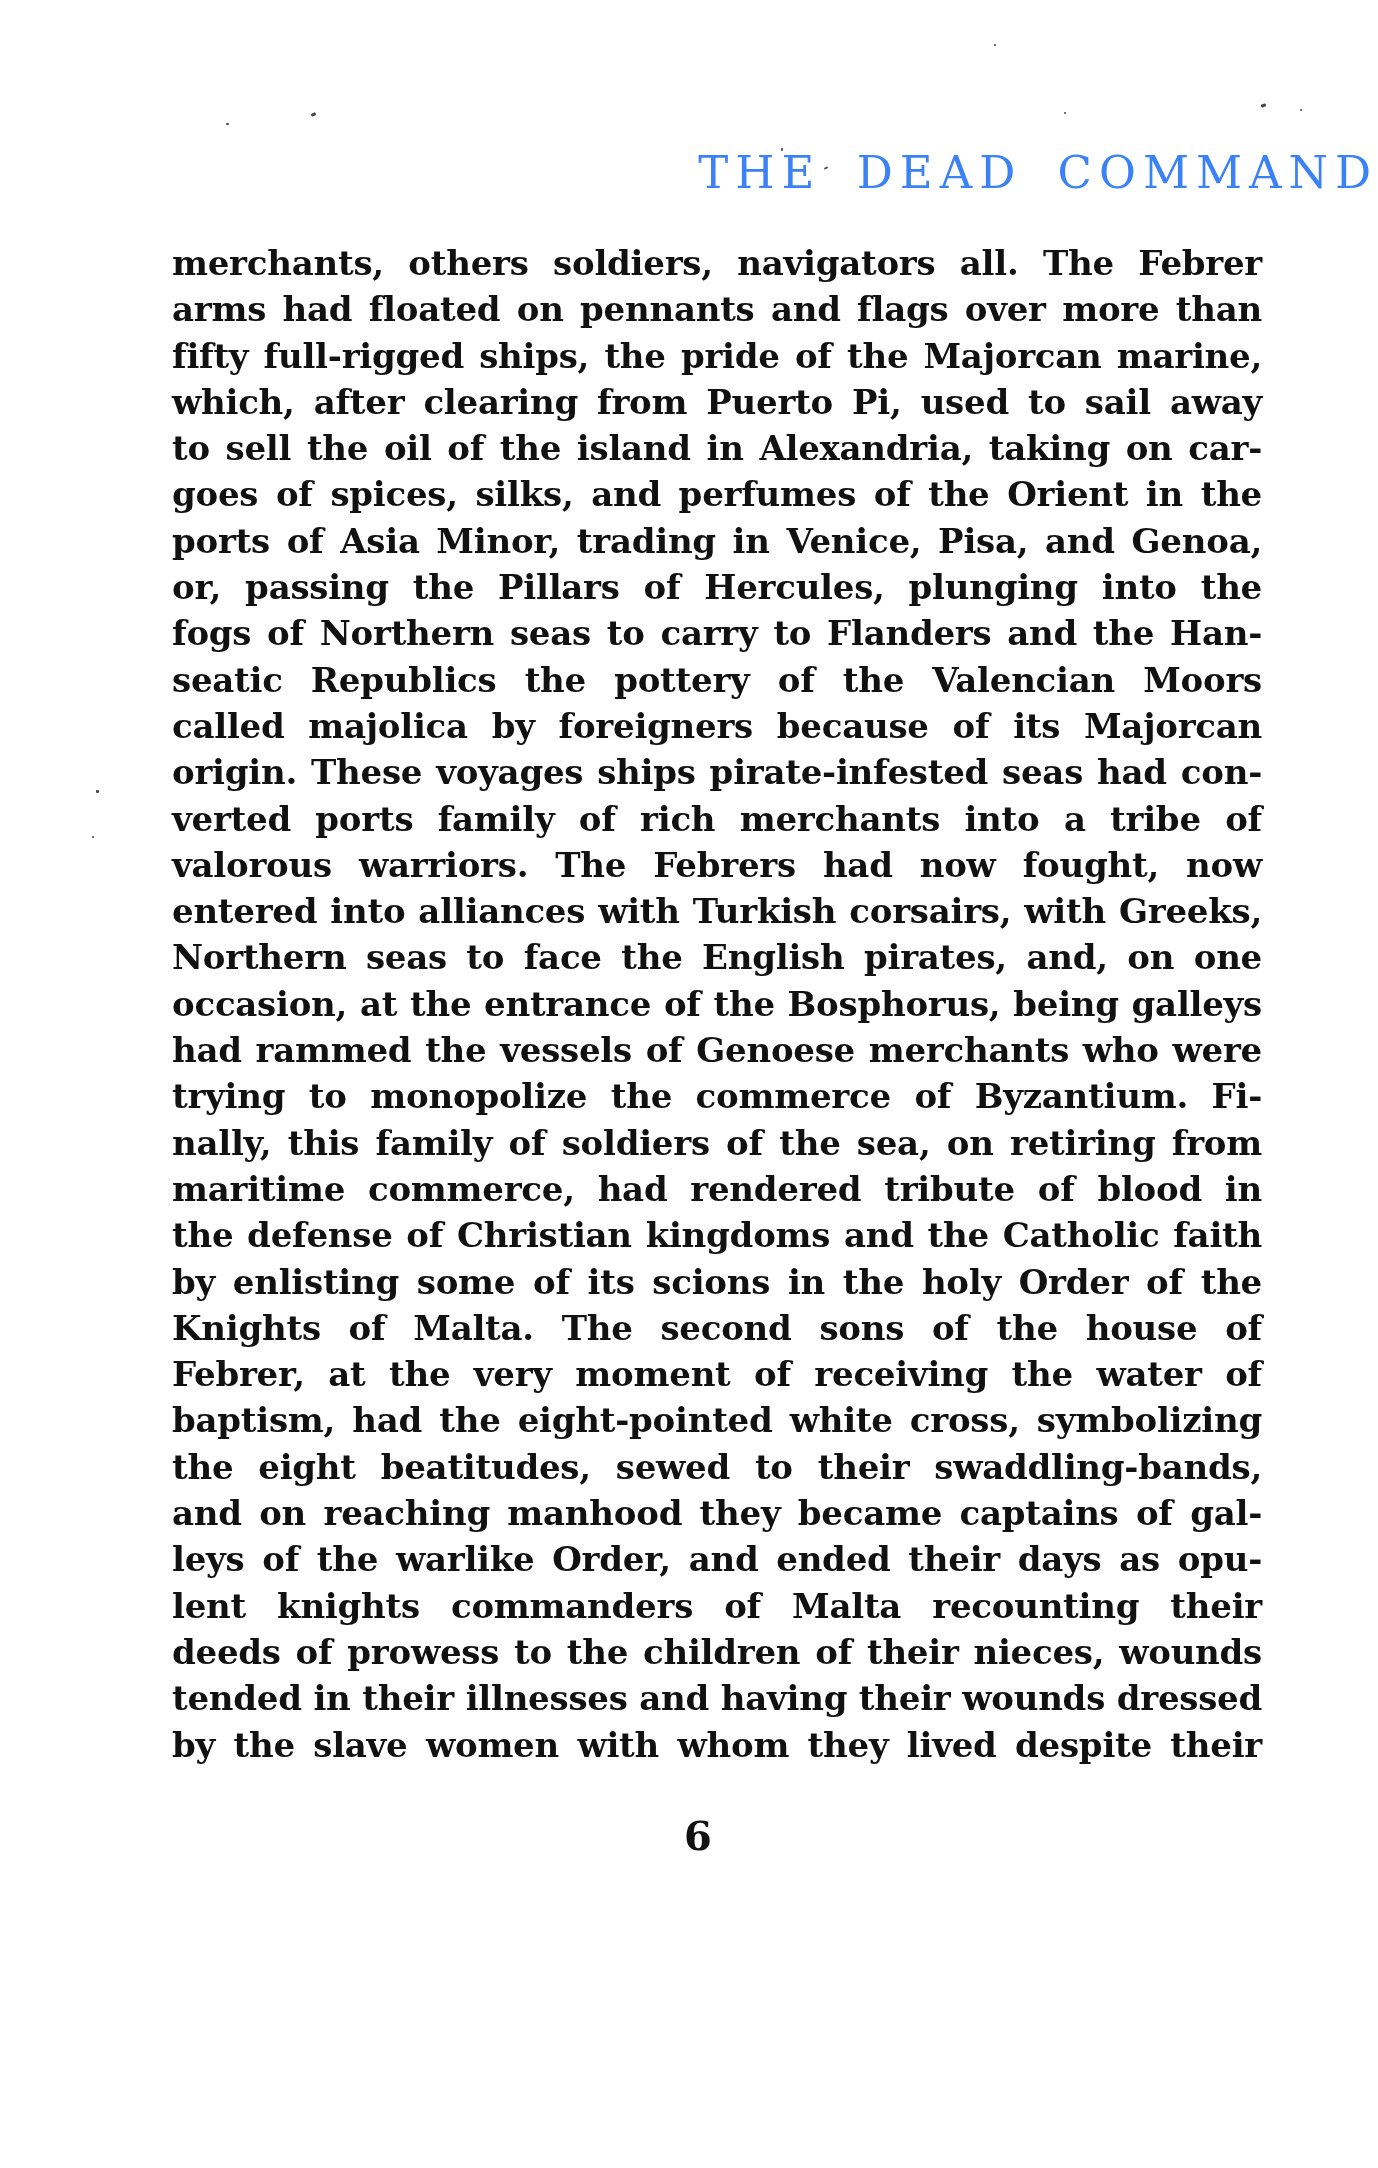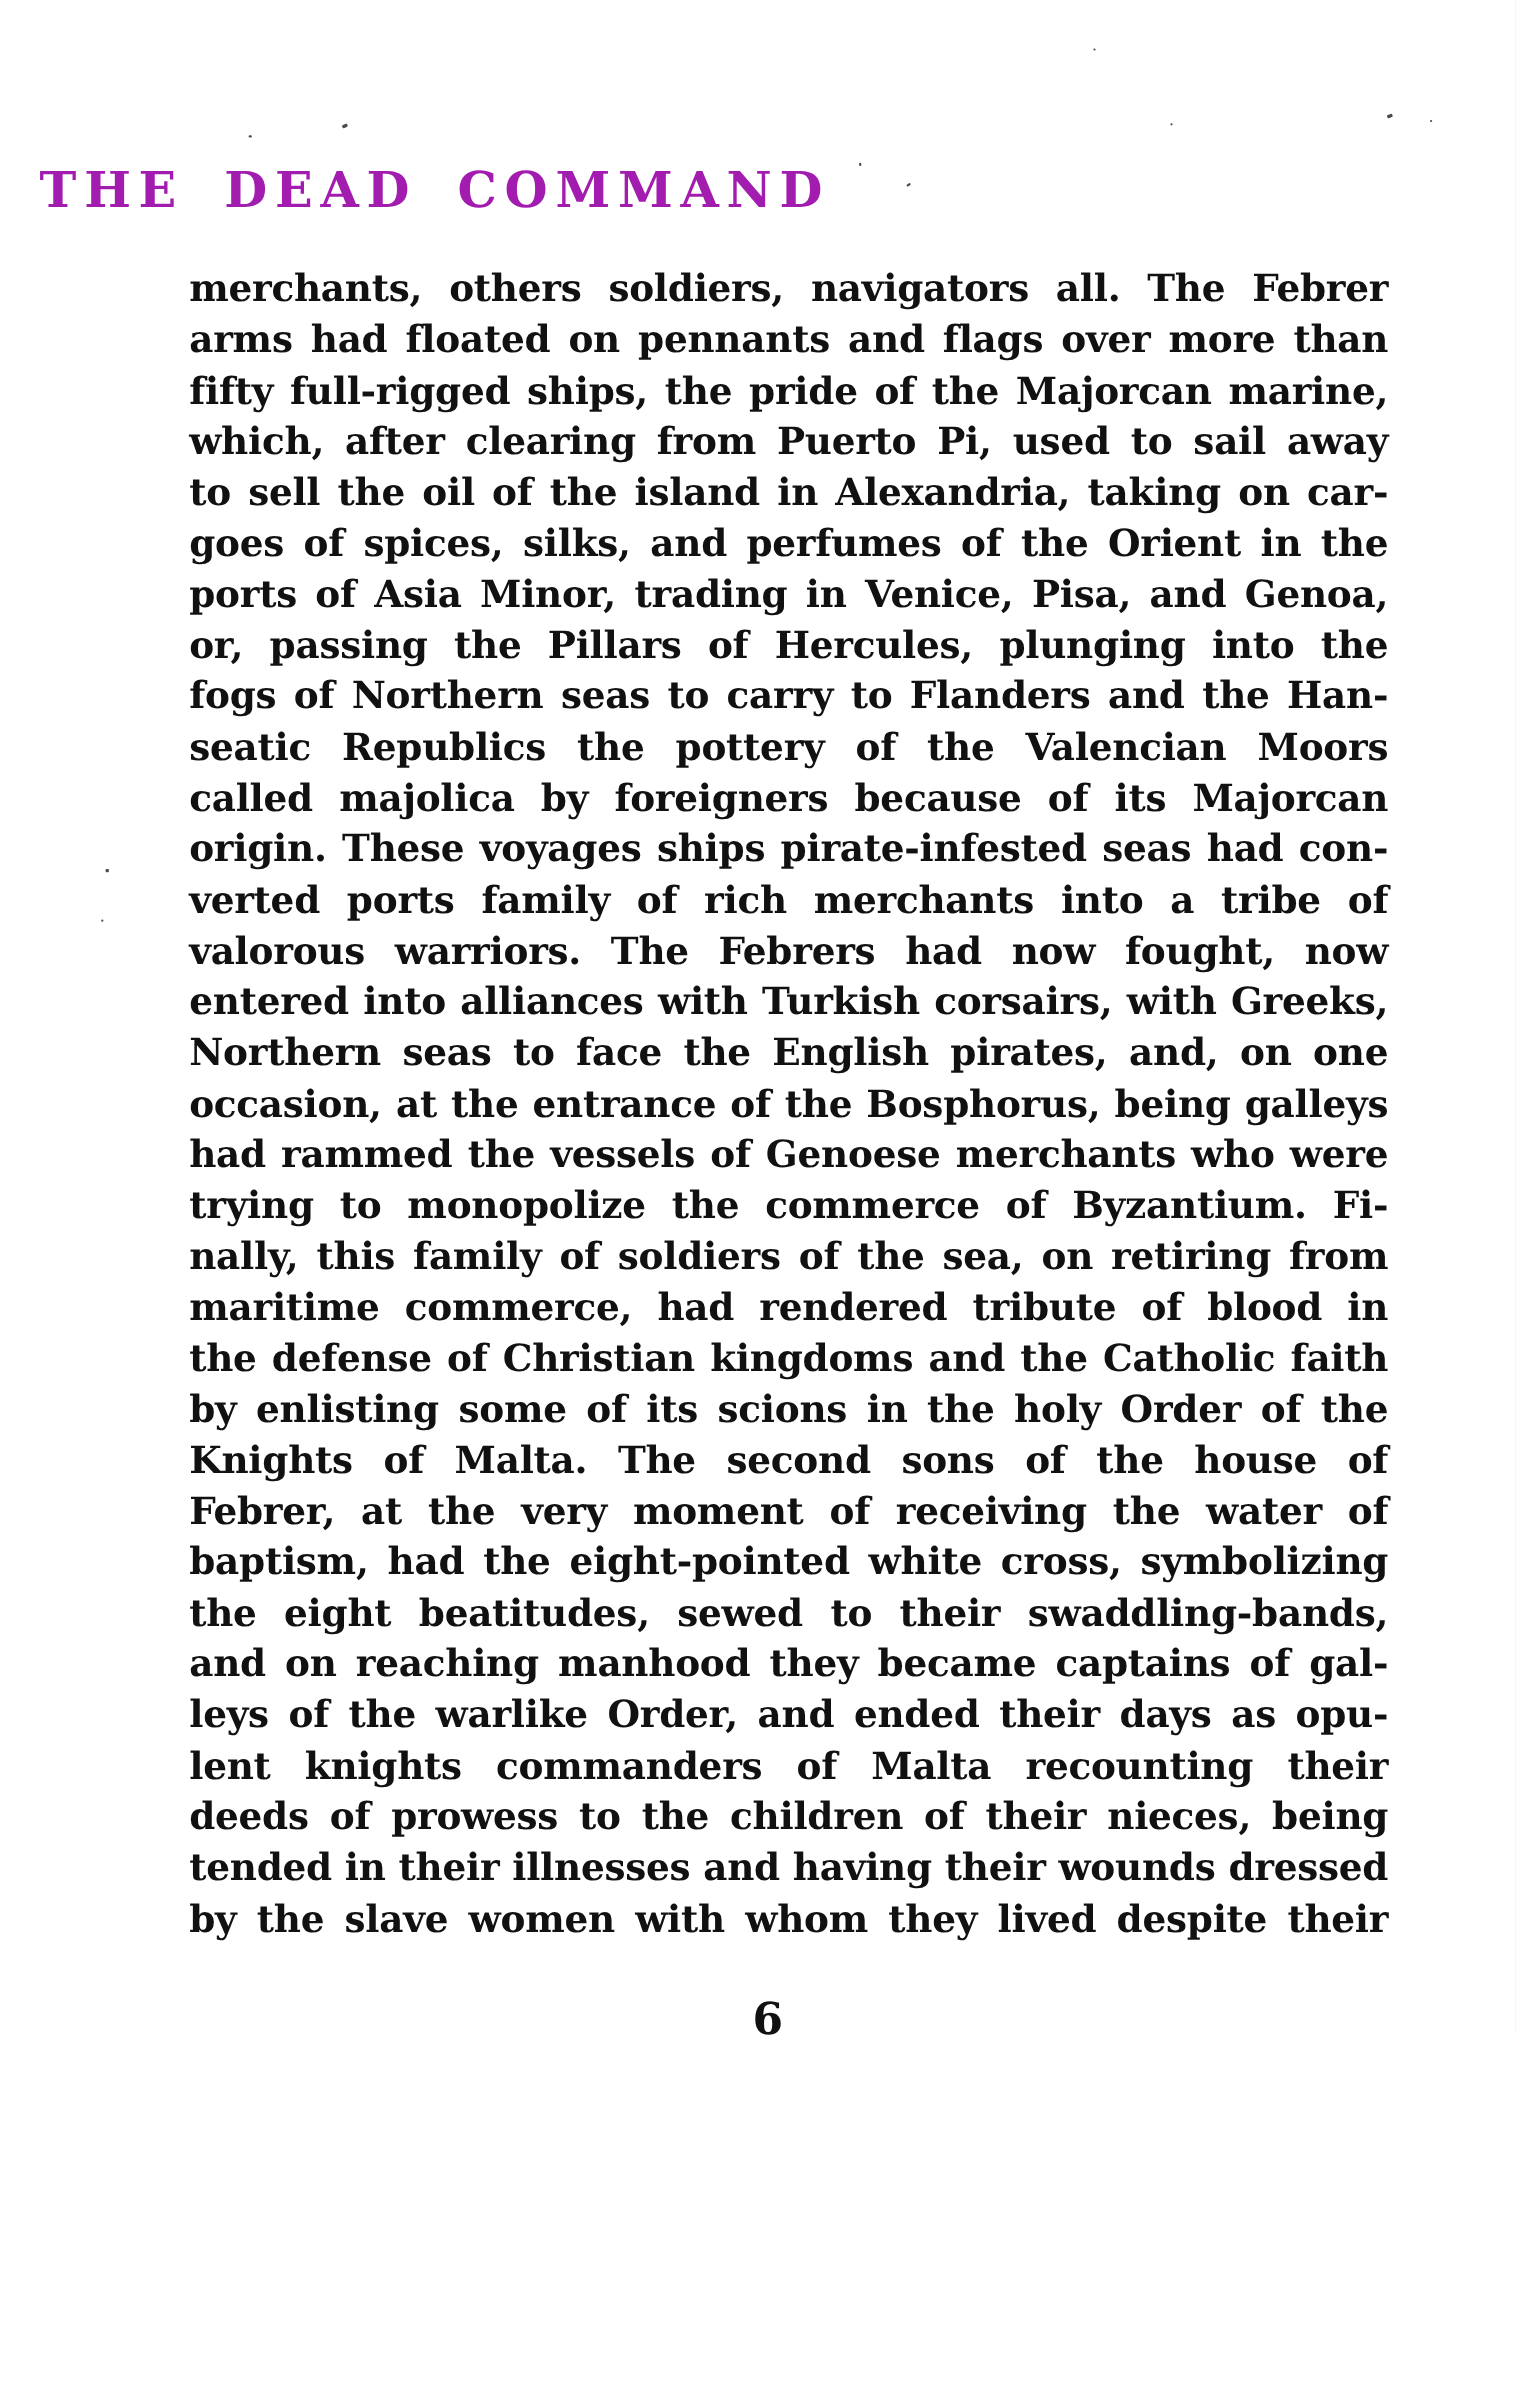--- a/index.html
+++ b/index.html
@@ -8,26 +8,26 @@
     width:1378px;height:2168px;
     background:#ffffff;
     overflow:hidden;
     font-family:"DejaVu Serif", serif;
     color:#111111;
   }
   .title{
     position:absolute;
     top:146px;left:0;right:0;
     margin-left:36px;
-    text-align:left;
+    text-align:right;
     font-size:45px;
-    font-weight:700;
+    font-weight:400;
     letter-spacing:7px;
     word-spacing:14px;
-    color:#a21caf;
+    color:#3b82f6;
     white-space:nowrap;
   }
   .body-block{
     position:absolute;
     top:240px;
     left:172px;
     width:1090px;
   }
   .line{
     font-size:34px;
@@ -89,21 +89,21 @@
       <div class="line">maritime commerce, had rendered tribute of blood in</div>
       <div class="line">the defense of Christian kingdoms and the Catholic faith</div>
       <div class="line">by enlisting some of its scions in the holy Order of the</div>
       <div class="line">Knights of Malta.  The second sons of the house of</div>
       <div class="line">Febrer, at the very moment of receiving the water of</div>
       <div class="line">baptism, had the eight-pointed white cross, symbolizing</div>
       <div class="line">the eight beatitudes, sewed to their swaddling-bands,</div>
       <div class="line">and on reaching manhood they became captains of gal-</div>
       <div class="line">leys of the warlike Order, and ended their days as opu-</div>
       <div class="line">lent knights commanders of Malta recounting their</div>
-      <div class="line">deeds of prowess to the children of their nieces, being</div>
+      <div class="line">deeds of prowess to the children of their nieces, wounds</div>
       <div class="line">tended in their illnesses and having their wounds dressed</div>
       <div class="line">by the slave women with whom they lived despite their</div>
     </div>
 
   <div class="page-number">6</div>
 
   <div>
       <div class="speck" style="left: 226px; top: 123px; width: 3px; height: 2px; transform: rotate(0deg);"></div>
       <div class="speck" style="left: 311px; top: 113px; width: 5px; height: 3px; transform: rotate(-25deg);"></div>
       <div class="speck" style="left: 781px; top: 148px; width: 2px; height: 3px; transform: rotate(0deg);"></div>

